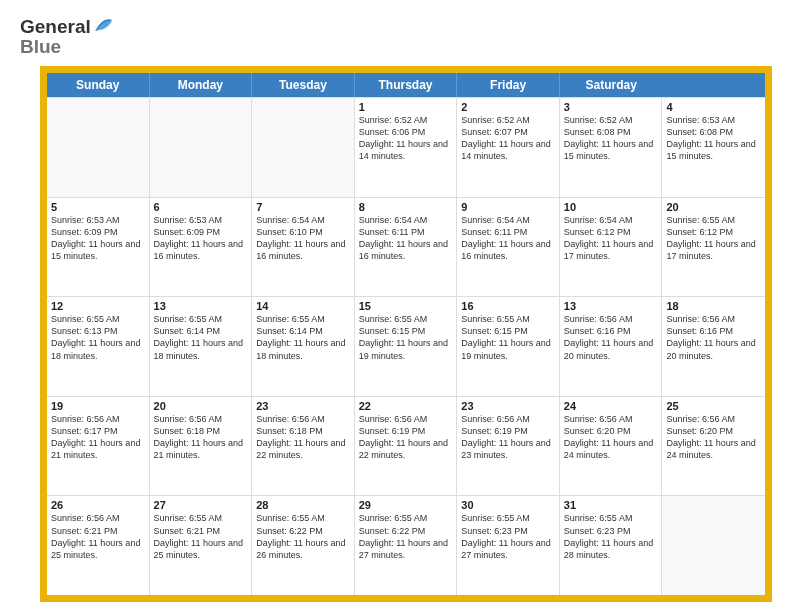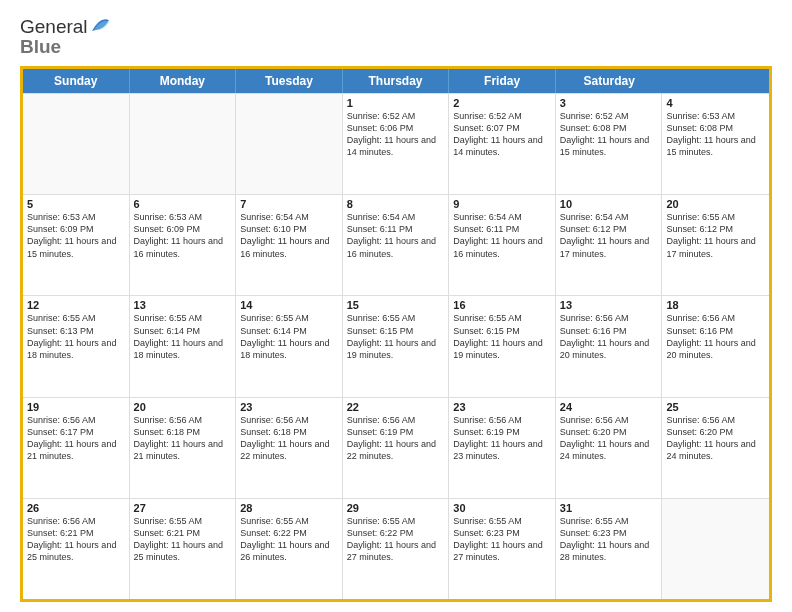--- a/index.html
+++ b/index.html
@@ -39,21 +39,22 @@
     }
     .subtitle {
       font-size: 15px;
       color: #444;
       margin-top: 2px;
     }
     .calendar {
       flex: 1;
       display: flex;
       flex-direction: column;
-      border: 3px solid #eab308;
+      border: 7px solid #eab308;
+      margin-left: 20px;
     }
     .cal-header {
       display: grid;
       grid-template-columns: repeat(7, 1fr);
       background: #3a7fc1;
     }
     .cal-header-cell {
       color: #fff;
       font-size: 12px;
       font-weight: bold;
@@ -95,21 +96,21 @@
       line-height: 1.35;
     }
   </style>
 </head>
 <body>
 
 <div class="page">
   <div class="header">
     <div class="logo">
   <div style="display:flex;align-items:center;">
-    <div style="font-size:19px;font-weight:normal;color:#333;">General</div>
+    <div style="font-size:19px;font-weight:bold;color:#333;">General</div>
     <svg width="20" height="18" viewBox="0 0 20 18" style="margin-left:2px;margin-top:-6px;">
       <path d="M2 16 Q10 1 19 5 Q14 14 6 15Z" fill="#3a7fc1"></path>
       <path d="M4 15 Q12 3 19 7 Q14 15 7 15Z" fill="#6cc0f5" opacity="0.55"></path>
     </svg>
   </div>
   <div style="font-size:19px;font-weight:bold;color:#737373;margin-top:-2px;">Blue</div>
 </div>
     <div class="title-block">
       <div class="main-title"></div>
       <div class="subtitle"></div>

